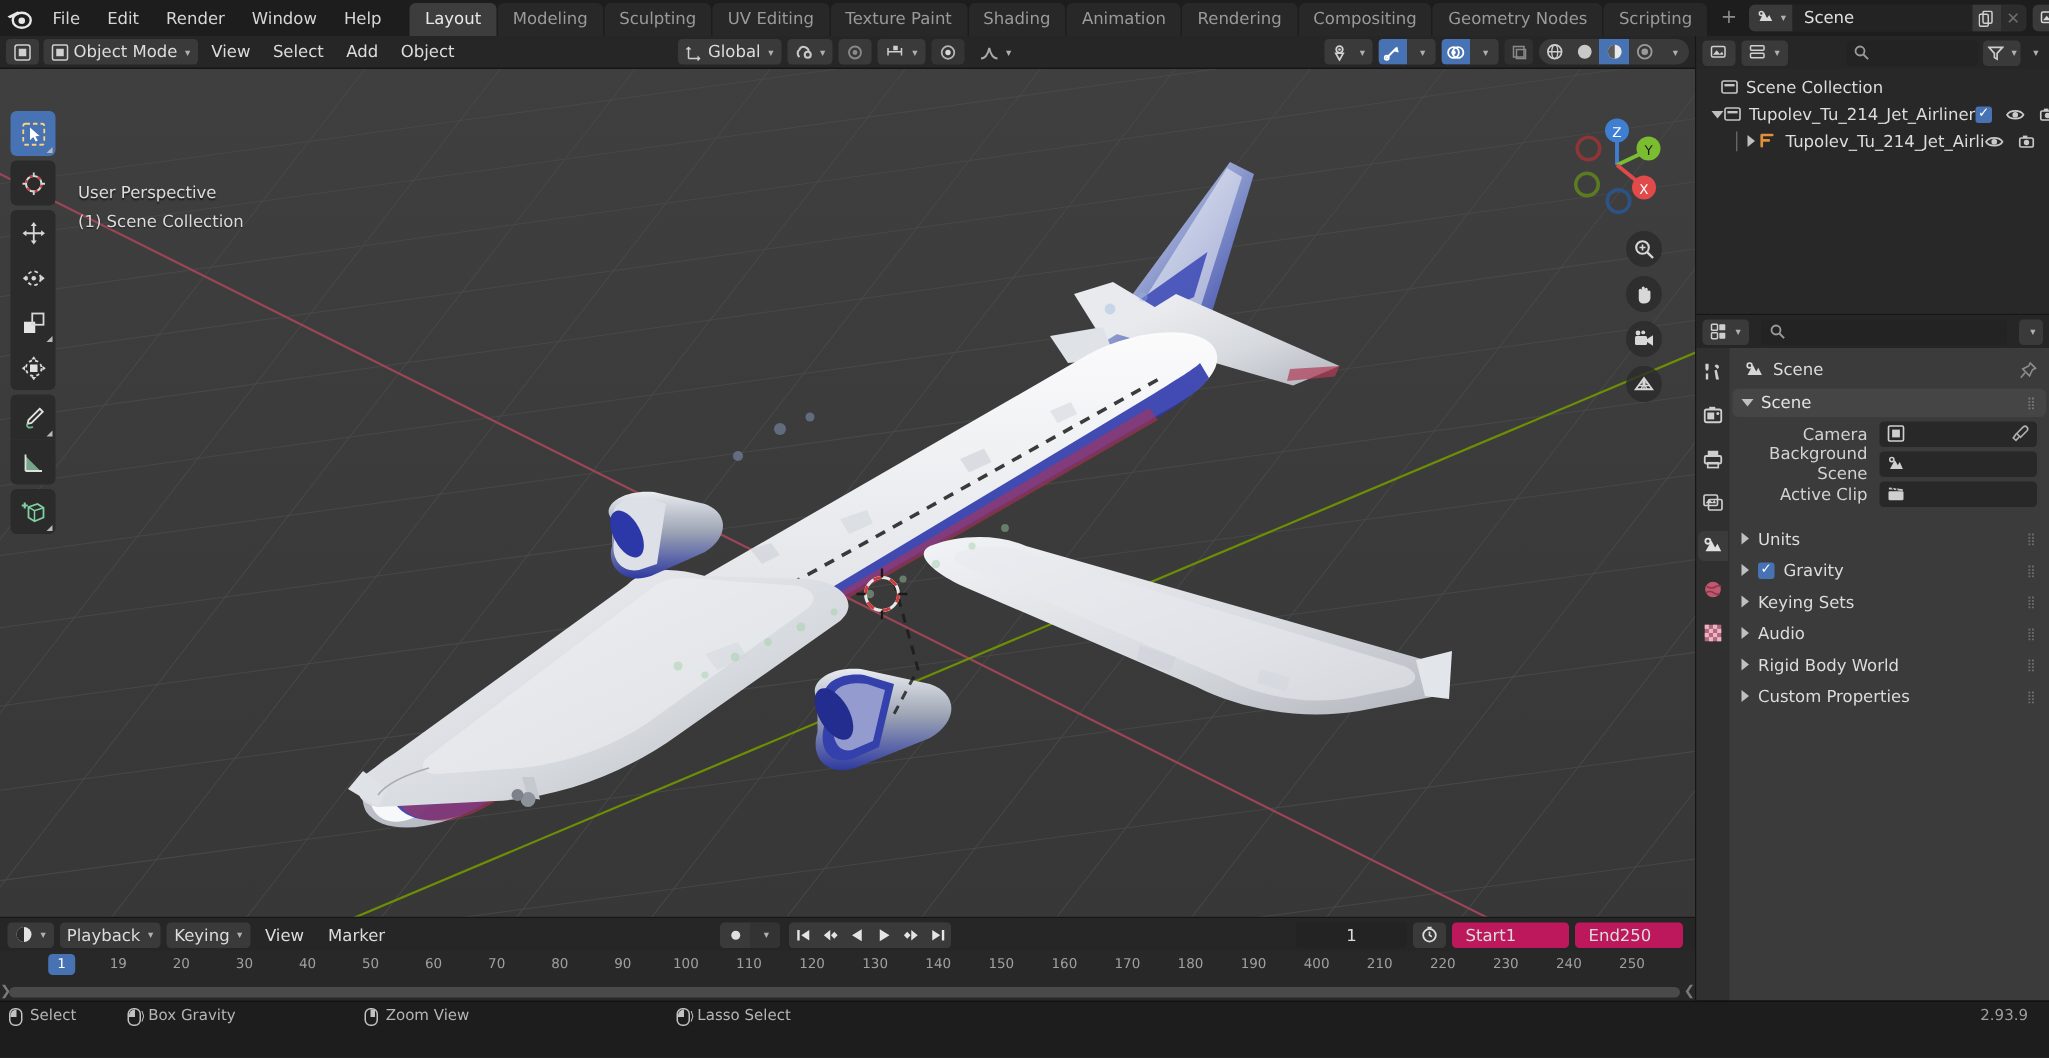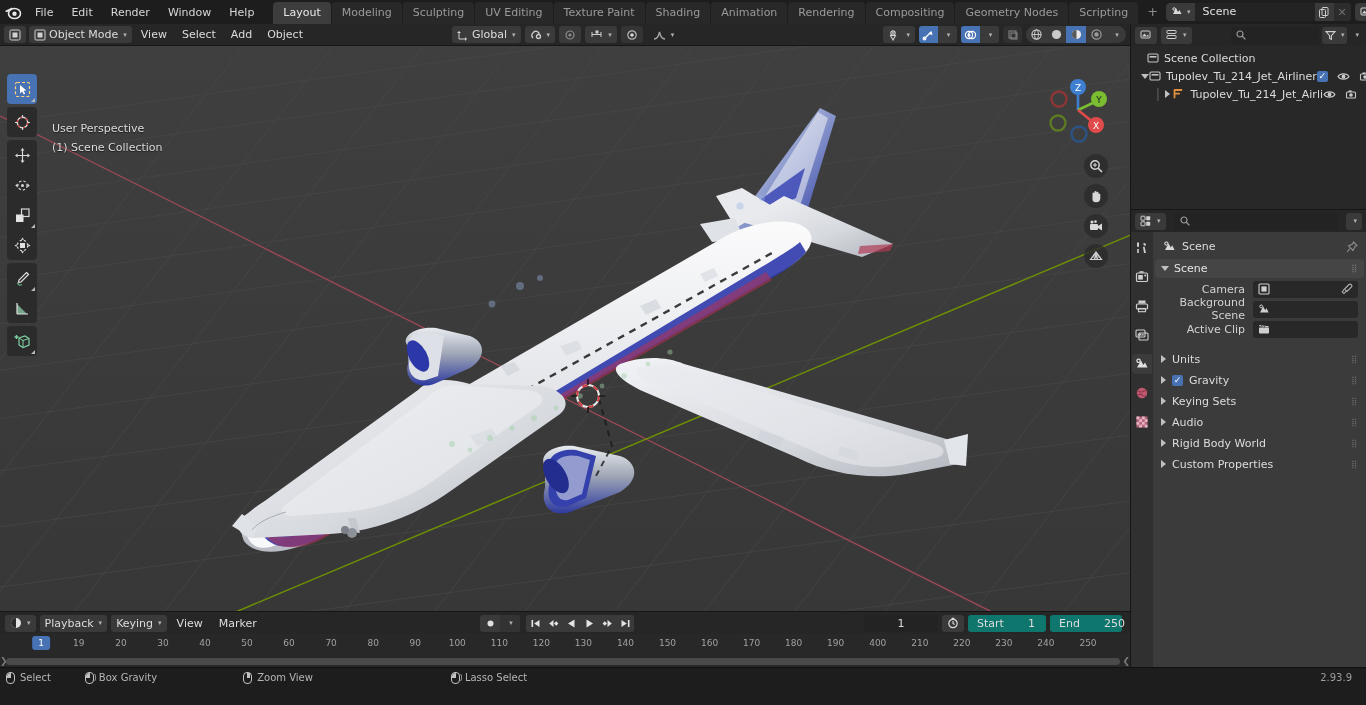--- a/index.html
+++ b/index.html
@@ -104,22 +104,22 @@
   .cf-badge { position: absolute; top: 2px; height: 14px; background: #4772b3; color: #fff; border-radius: 3px; font-size: 9px;
               display:flex; align-items:center; justify-content:center; padding: 0 6px; transform: translateX(-50%); }
   .tl-scroll { position: absolute; left: 6px; right: 10px; bottom: 2px; height: 7px; background: #4a4a4a; border-radius: 4px; }
   .tl-arrowL { position: absolute; left: 0; bottom: 1px; color: #7a7a7a; font-size: 9px; }
   .tl-arrowR { position: absolute; right: 0; bottom: 1px; color: #7a7a7a; font-size: 9px; }
   .num-field {
     height: 17px; background: #232323; border-radius: 3px; display: flex; align-items: center; justify-content: center;
     font-size: 11px; color: #dcdcdc; padding: 0 8px;
   }
   .lbl-field {
-    height: 17px; background: #0f766e; border-radius: 3px; display: flex; align-items: center;
-    font-size: 11px; color: #dcdcdc; gap: 24px; padding: 0 9px;
+    height: 17px; background: #be185d; border-radius: 3px; display: flex; align-items: center;
+    font-size: 11px; color: #dcdcdc; gap: 0; padding: 0 9px;
   }
   .play-grp { display:flex; align-items:center; background:#3a3a3a; border-radius:3px; overflow:hidden; }
   .play-grp .pb { width: 18px; height: 17px; display:flex;align-items:center;justify-content:center; background:#3a3a3a; }
   .rec-grp { display:flex; align-items:center; background:#3a3a3a; border-radius:3px; overflow:hidden; margin-right:6px;}
   .rec-grp .pb { width: 20px; height: 17px; display:flex;align-items:center;justify-content:center; }
 
   
   .outliner { height: 186px; display: flex; flex-direction: column; flex: none; border-bottom: 1px solid #161616; }
   .out-header { height: 22px; background: #262626; display: flex; align-items: center; padding: 0 4px; gap: 4px; }
   .out-filter { margin-left: auto; display:flex; align-items:center; gap: 3px;}

